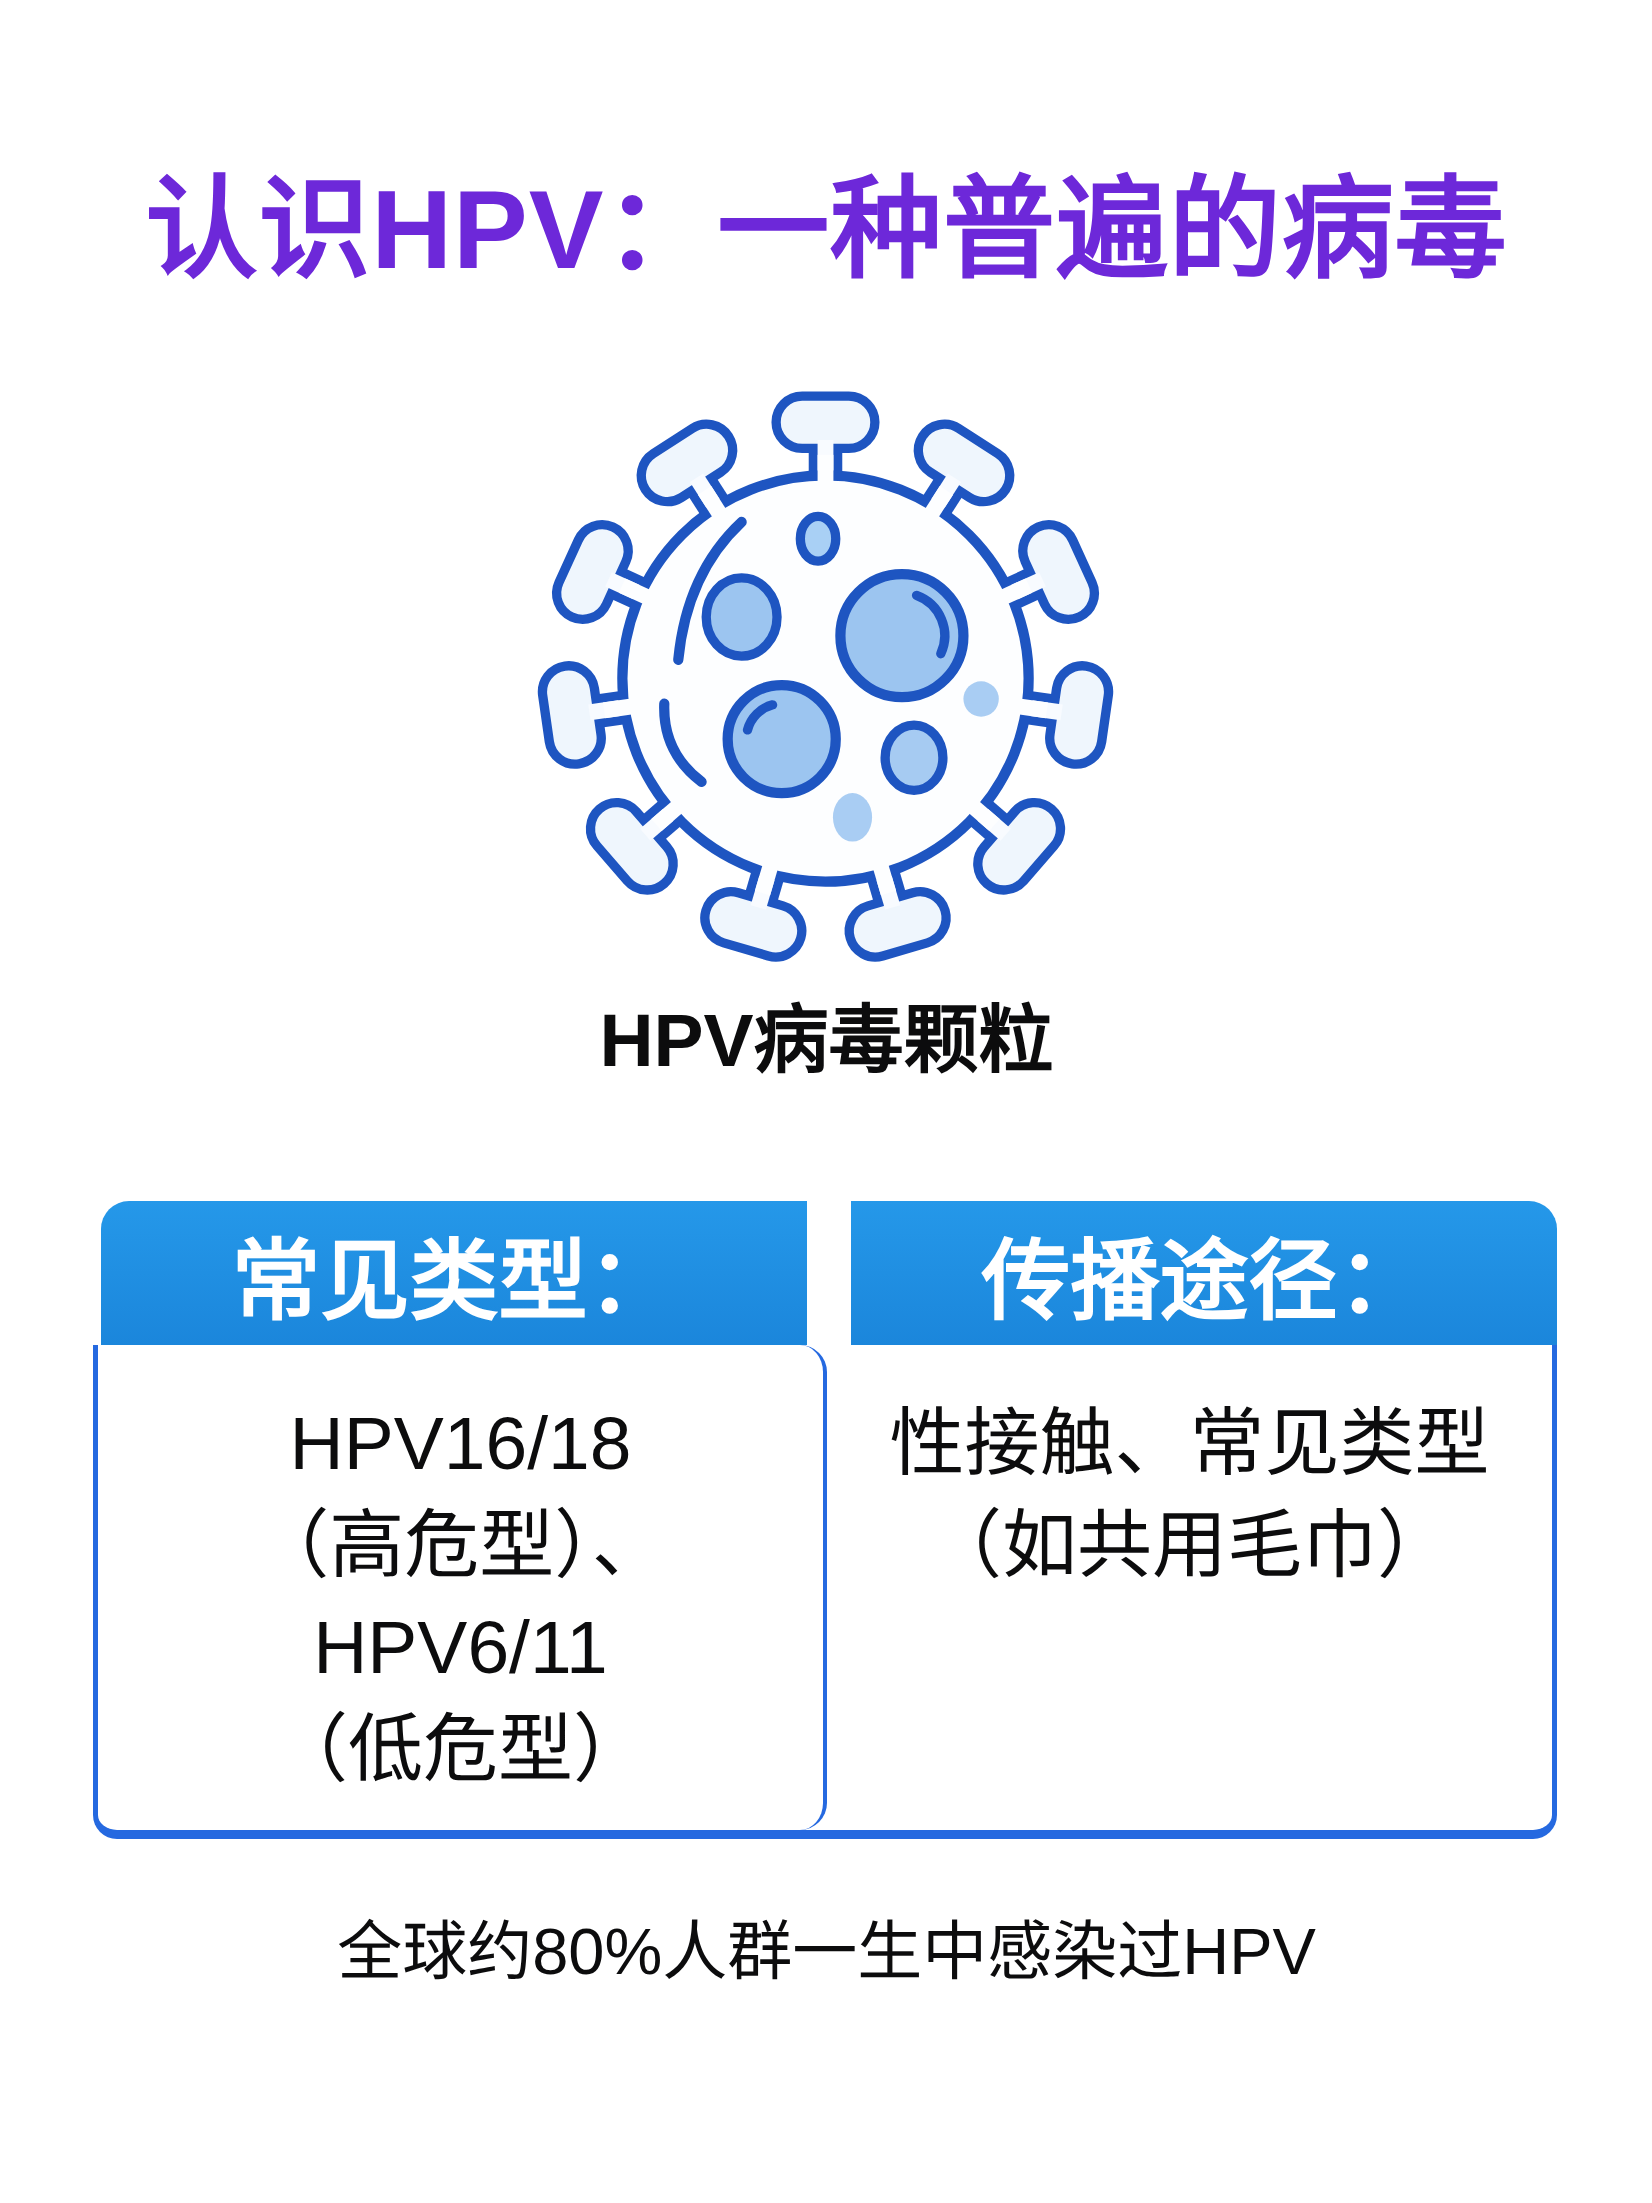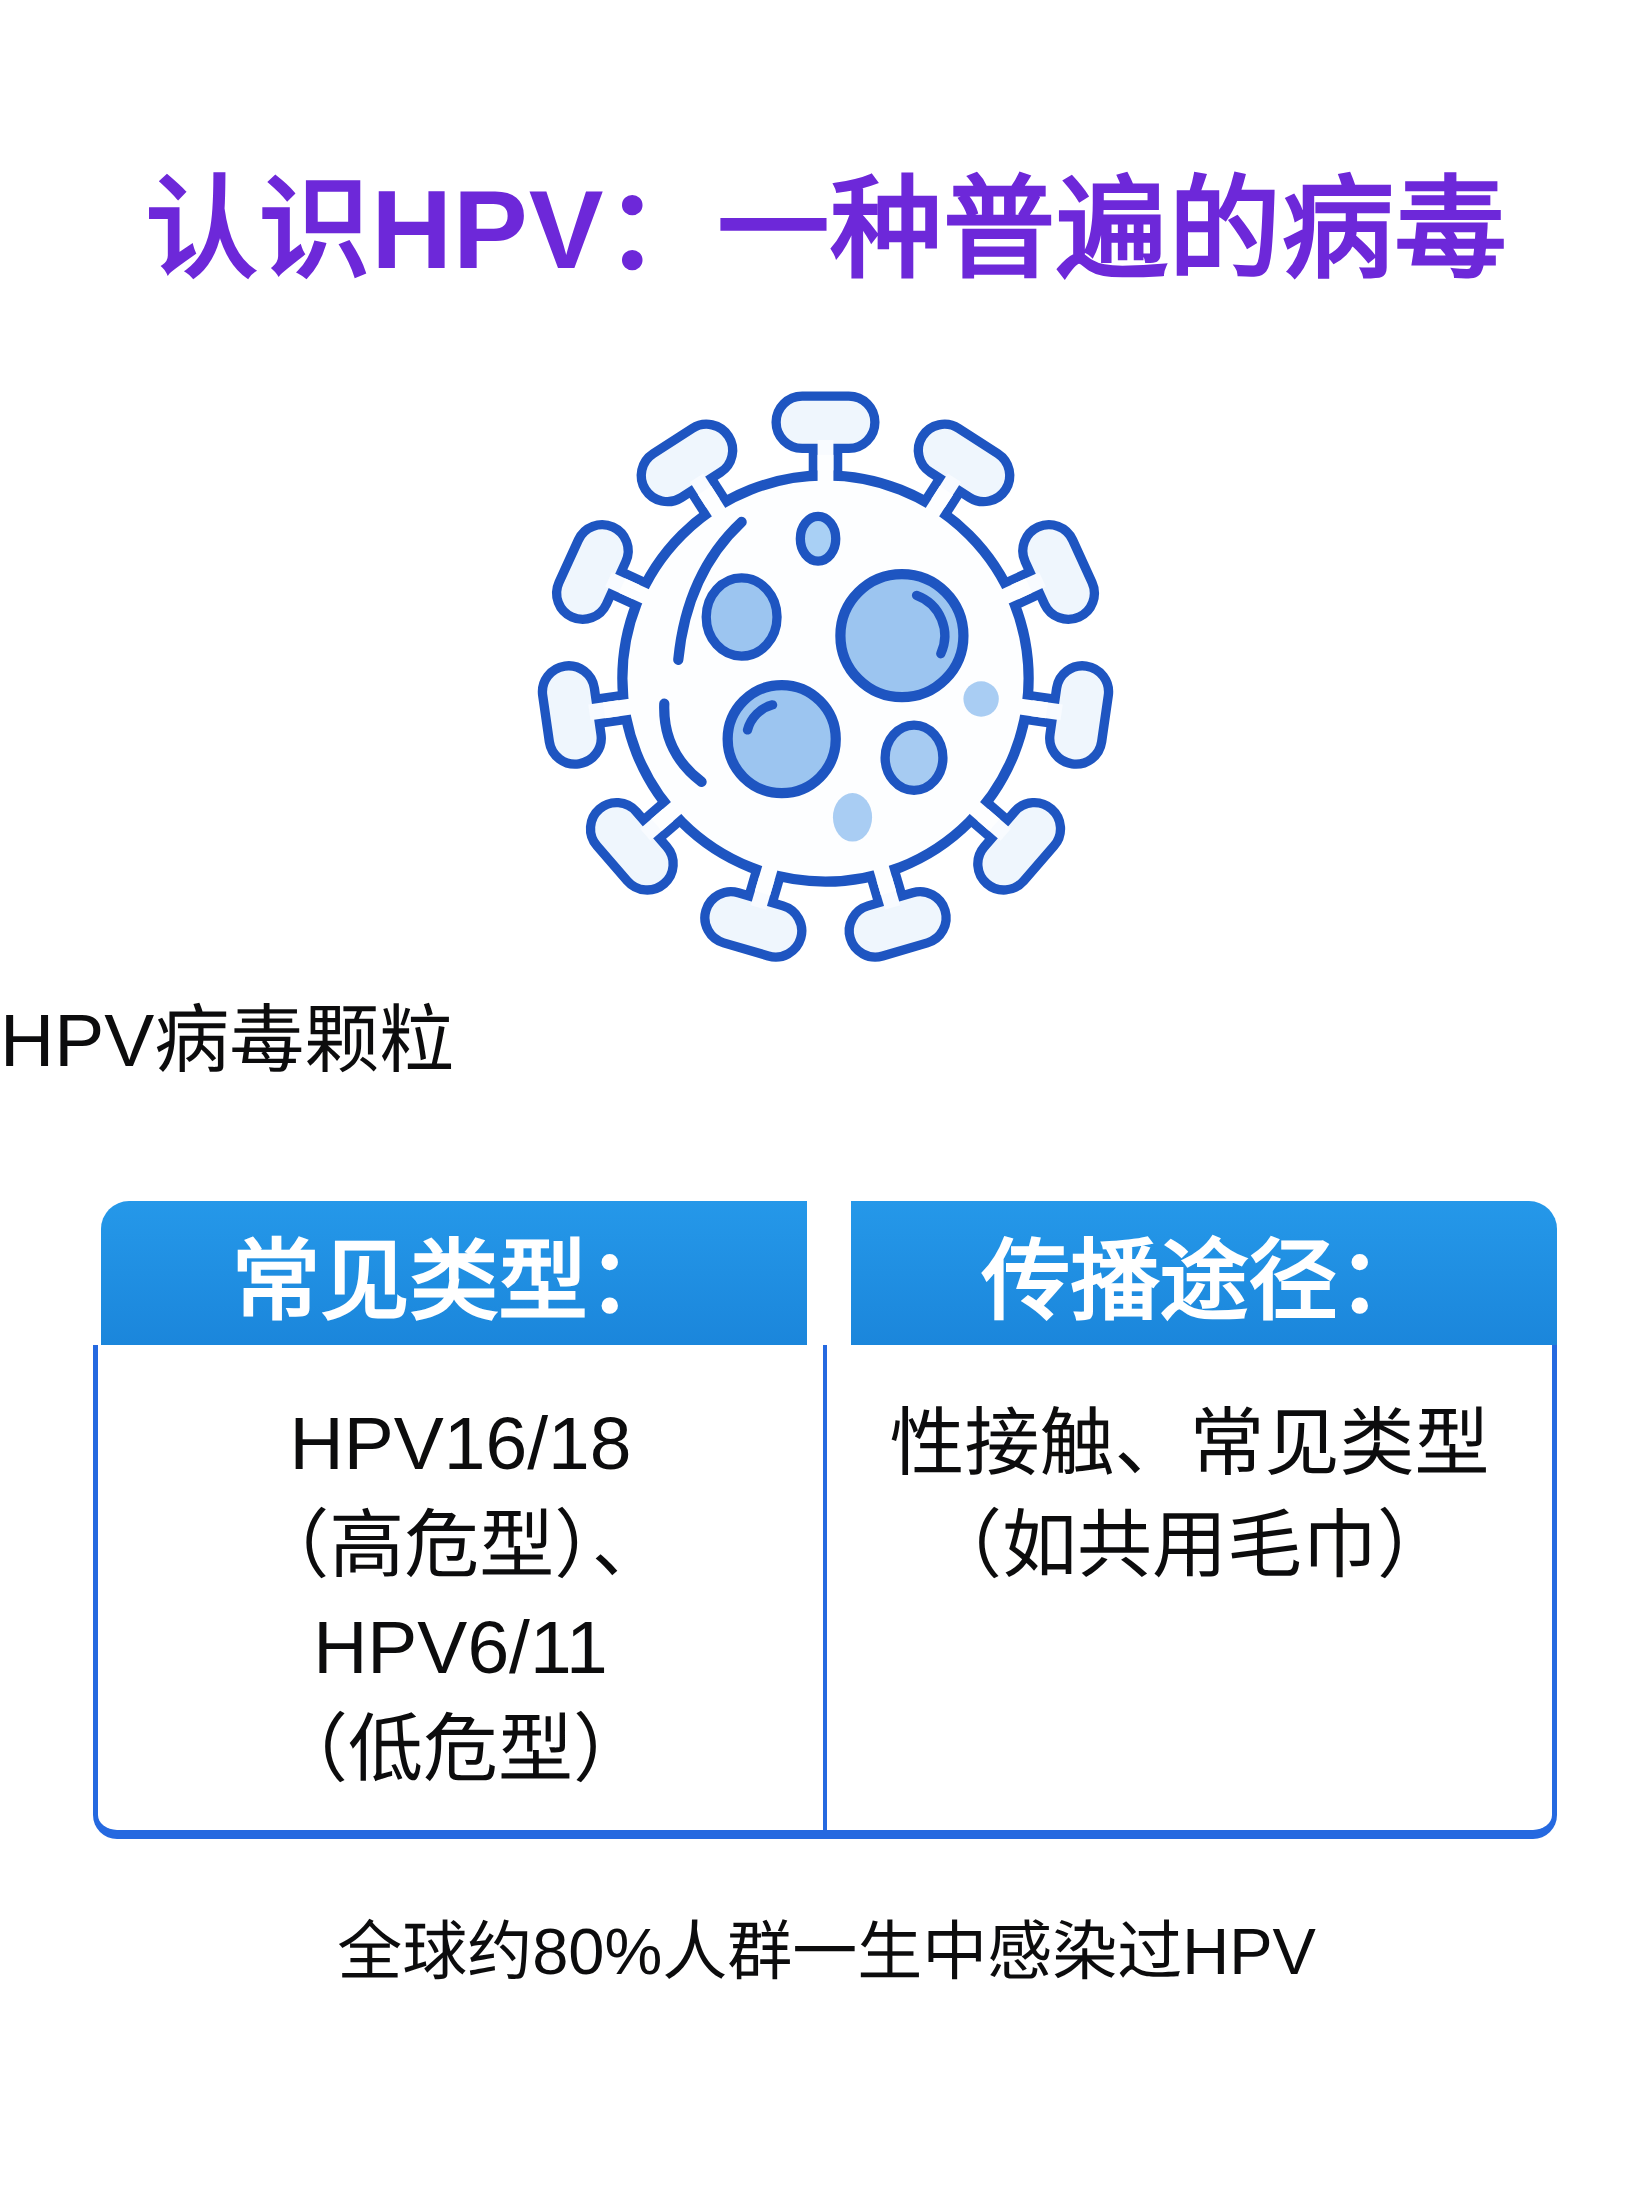--- a/index.html
+++ b/index.html
@@ -8,21 +8,21 @@
     font-family:"Liberation Sans","DejaVu Sans",sans-serif; color:#0a0a0b; overflow:hidden;
   }
   .title {
     position:absolute; top:164px; left:0; width:100%;
     text-align:center; font-size:112px; line-height:131px; font-weight:700;
     letter-spacing:0.9px; color:#6d28d9;
   }
   .virus-wrap { position:absolute; left:518px; top:371px; width:615px; height:615px; }
   .virus-caption {
     position:absolute; top:996px; left:0; width:100%;
-    text-align:left; font-size:75px; line-height:89px; font-weight:400; color:#0c0c0d;
+    text-align:center; font-size:75px; line-height:89px; font-weight:700; color:#0c0c0d;
   }
   .info-table { position:absolute; left:93px; top:1201px; width:1464px; height:638px; }
   .header-row { display:flex; gap:10px; height:144px;padding-left:8px; }
   .header-cell {
     flex:1; background:linear-gradient(180deg,#2598E9 0%,#1B86DB 100%);
     color:#ffffff; font-weight:700; font-size:89px;
     display:flex; align-items:center; justify-content:center;
   }
   .header-cell.first { border-top-left-radius:28px; }
   .header-cell.second { border-top-right-radius:28px;margin-left:34px; }
@@ -30,21 +30,21 @@
     position:absolute; top:144px; left:0; right:0; bottom:0;
     display:flex; background:#ffffff;
     border:5.6px solid #2569E0; border-top:none; border-bottom-width:9.3px;
     border-bottom-left-radius:24px; border-bottom-right-radius:24px;
     box-sizing:border-box;
   }
   .body-cell {
     flex:1; text-align:center; padding-top:47px;
     font-size:75px; line-height:102px; font-weight:400; color:#0c0c0d;
   }
-  .body-cell.first { border-right:4.7px solid #2569E0; }
+  .body-cell.first { border-right:4.7px solid #2569E0;border-radius:27px; }
   .footer-text {
     position:absolute; top:1913px; left:0; width:100%;
     text-align:center; font-size:65px; line-height:78px; font-weight:400; color:#0c0c0d;
   }
 </style>
 </head>
 <body>
 
 <div class="canvas">
 

